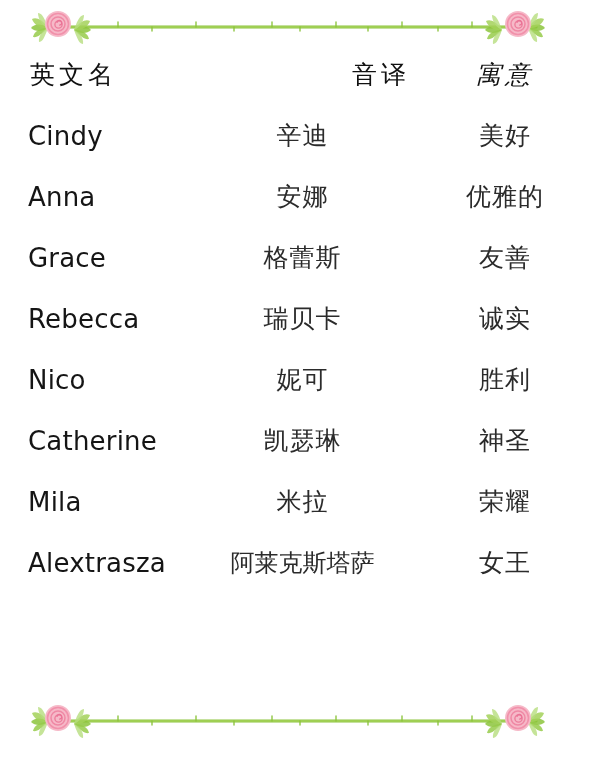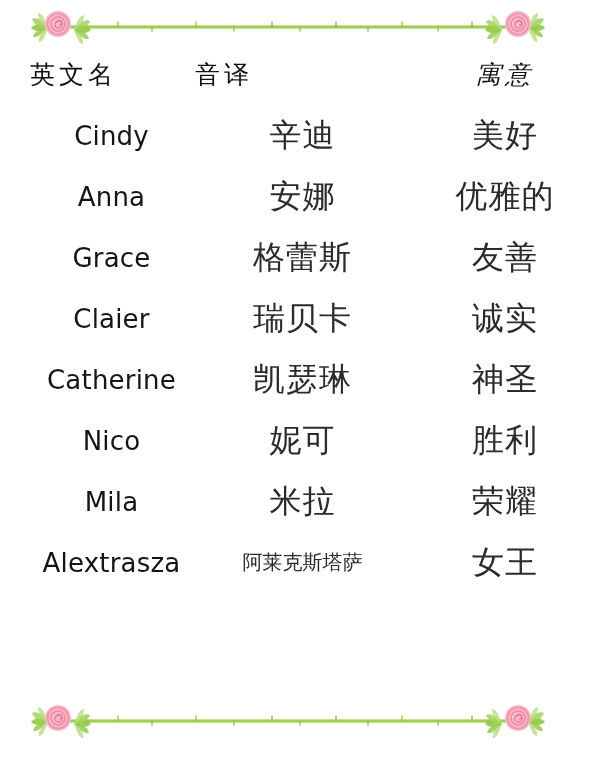--- a/index.html
+++ b/index.html
@@ -58,46 +58,46 @@
 
   
   .hdr-en, .hdr-tr, .hdr-mean {
     font-family: "DejaVu Serif", "Liberation Serif", serif;
     font-size: 25px;
     font-weight: 400;
     letter-spacing: 4px;
     color: #111111;
   }
   .hdr-en   { text-align: left;   padding-left: 30px !important; }
-  .hdr-tr   { text-align: left; }
+  .hdr-tr   { text-align: right; }
   .hdr-mean { text-align: center; font-style: italic; }
 
   
   .cell-en {
     font-family: "DejaVu Sans", "Liberation Sans", sans-serif;
     font-size: 26px;
     font-weight: 400;
     letter-spacing: 0.2px;
     color: #151515;
-    text-align: center;
+    text-align: left;
     padding-left: 28px !important;
   }
 
   
   .cell-tr, .cell-mean {
     font-family: "DejaVu Serif", "Liberation Serif", serif;
-    font-size: 32px;
+    font-size: 25px;
     font-weight: 400;
     color: #2b2b2b;
     text-align: center;
   }
   .cell-tr  { letter-spacing: 1px; }
   .cell-mean{ letter-spacing: 1px; }
 
-  .row-last .cell-tr { letter-spacing: 0px; font-size: 20px; font-family: Liberation Mono, monospace; }
+  .row-last .cell-tr { letter-spacing: 0px; font-size: 24px; font-family: Liberation Mono, monospace; }
 </style>
 </head>
 <body>
 
 <div class="page">
 
   <div class="divider top">
     <svg width="600" height="44" viewBox="0 0 600 44" xmlns="http://www.w3.org/2000/svg">
       <defs>
         <g id="leafspray">
@@ -183,33 +183,33 @@
         <td class="cell-en">Anna</td>
         <td class="cell-tr">安娜</td>
         <td class="cell-mean">优雅的</td>
       </tr>
       <tr>
         <td class="cell-en">Grace</td>
         <td class="cell-tr">格蕾斯</td>
         <td class="cell-mean">友善</td>
       </tr>
       <tr>
-        <td class="cell-en">Claier</td>
+        <td class="cell-en">Rebecca</td>
         <td class="cell-tr">瑞贝卡</td>
         <td class="cell-mean">诚实</td>
+      </tr>
+      <tr>
+        <td class="cell-en">Nico</td>
+        <td class="cell-tr">妮可</td>
+        <td class="cell-mean">胜利</td>
       </tr>
       <tr>
         <td class="cell-en">Catherine</td>
         <td class="cell-tr">凯瑟琳</td>
         <td class="cell-mean">神圣</td>
-      </tr>
-      <tr>
-        <td class="cell-en">Nico</td>
-        <td class="cell-tr">妮可</td>
-        <td class="cell-mean">胜利</td>
       </tr>
       <tr>
         <td class="cell-en">Mila</td>
         <td class="cell-tr">米拉</td>
         <td class="cell-mean">荣耀</td>
       </tr>
       <tr class="row-last">
         <td class="cell-en">Alextrasza</td>
         <td class="cell-tr">阿莱克斯塔萨</td>
         <td class="cell-mean">女王</td>

